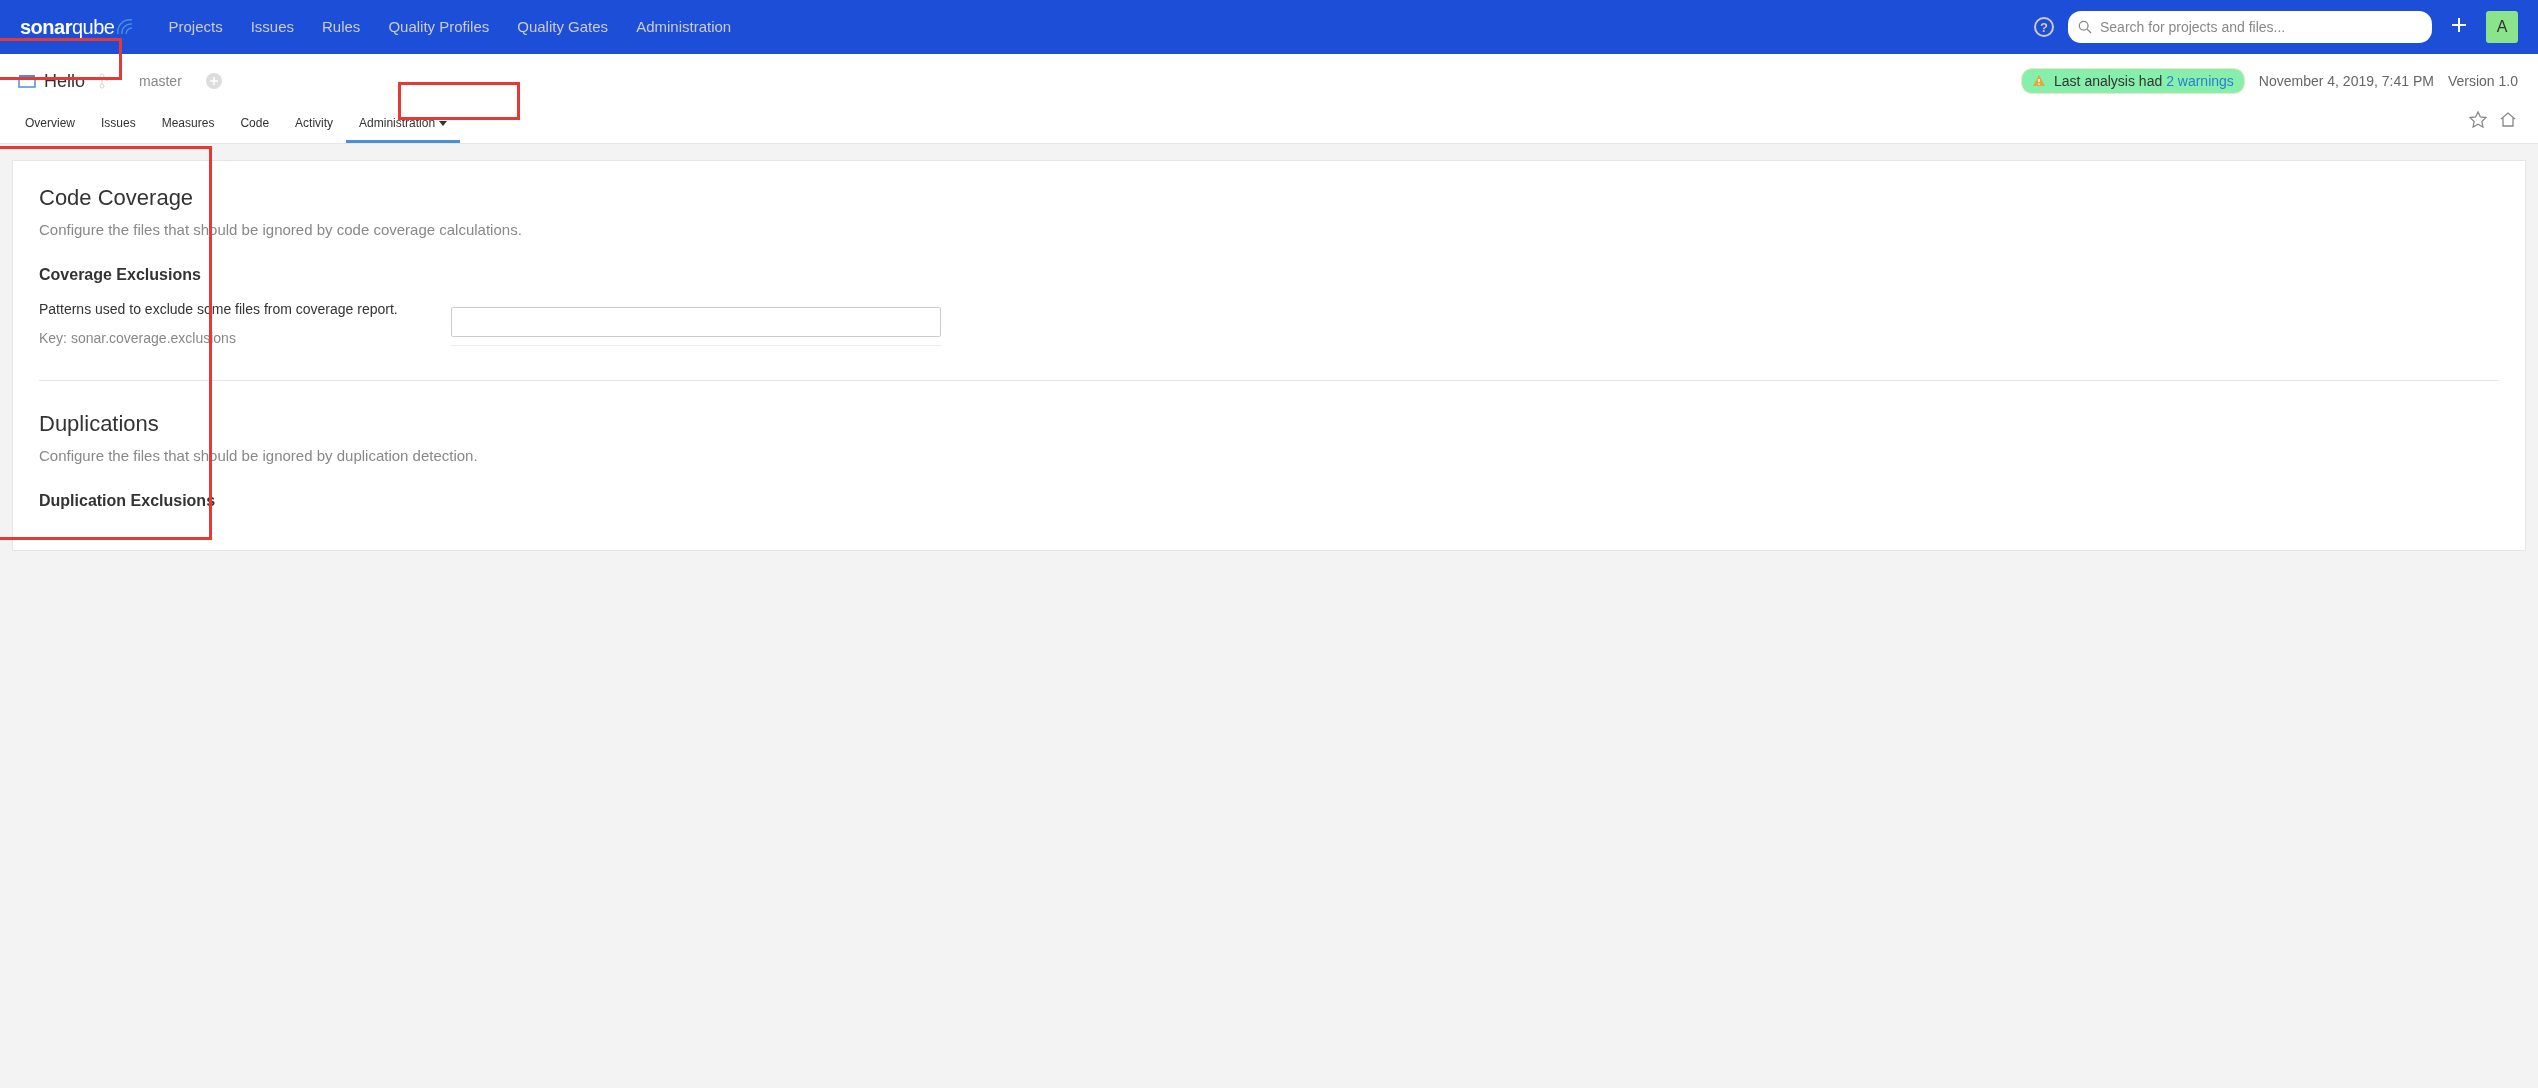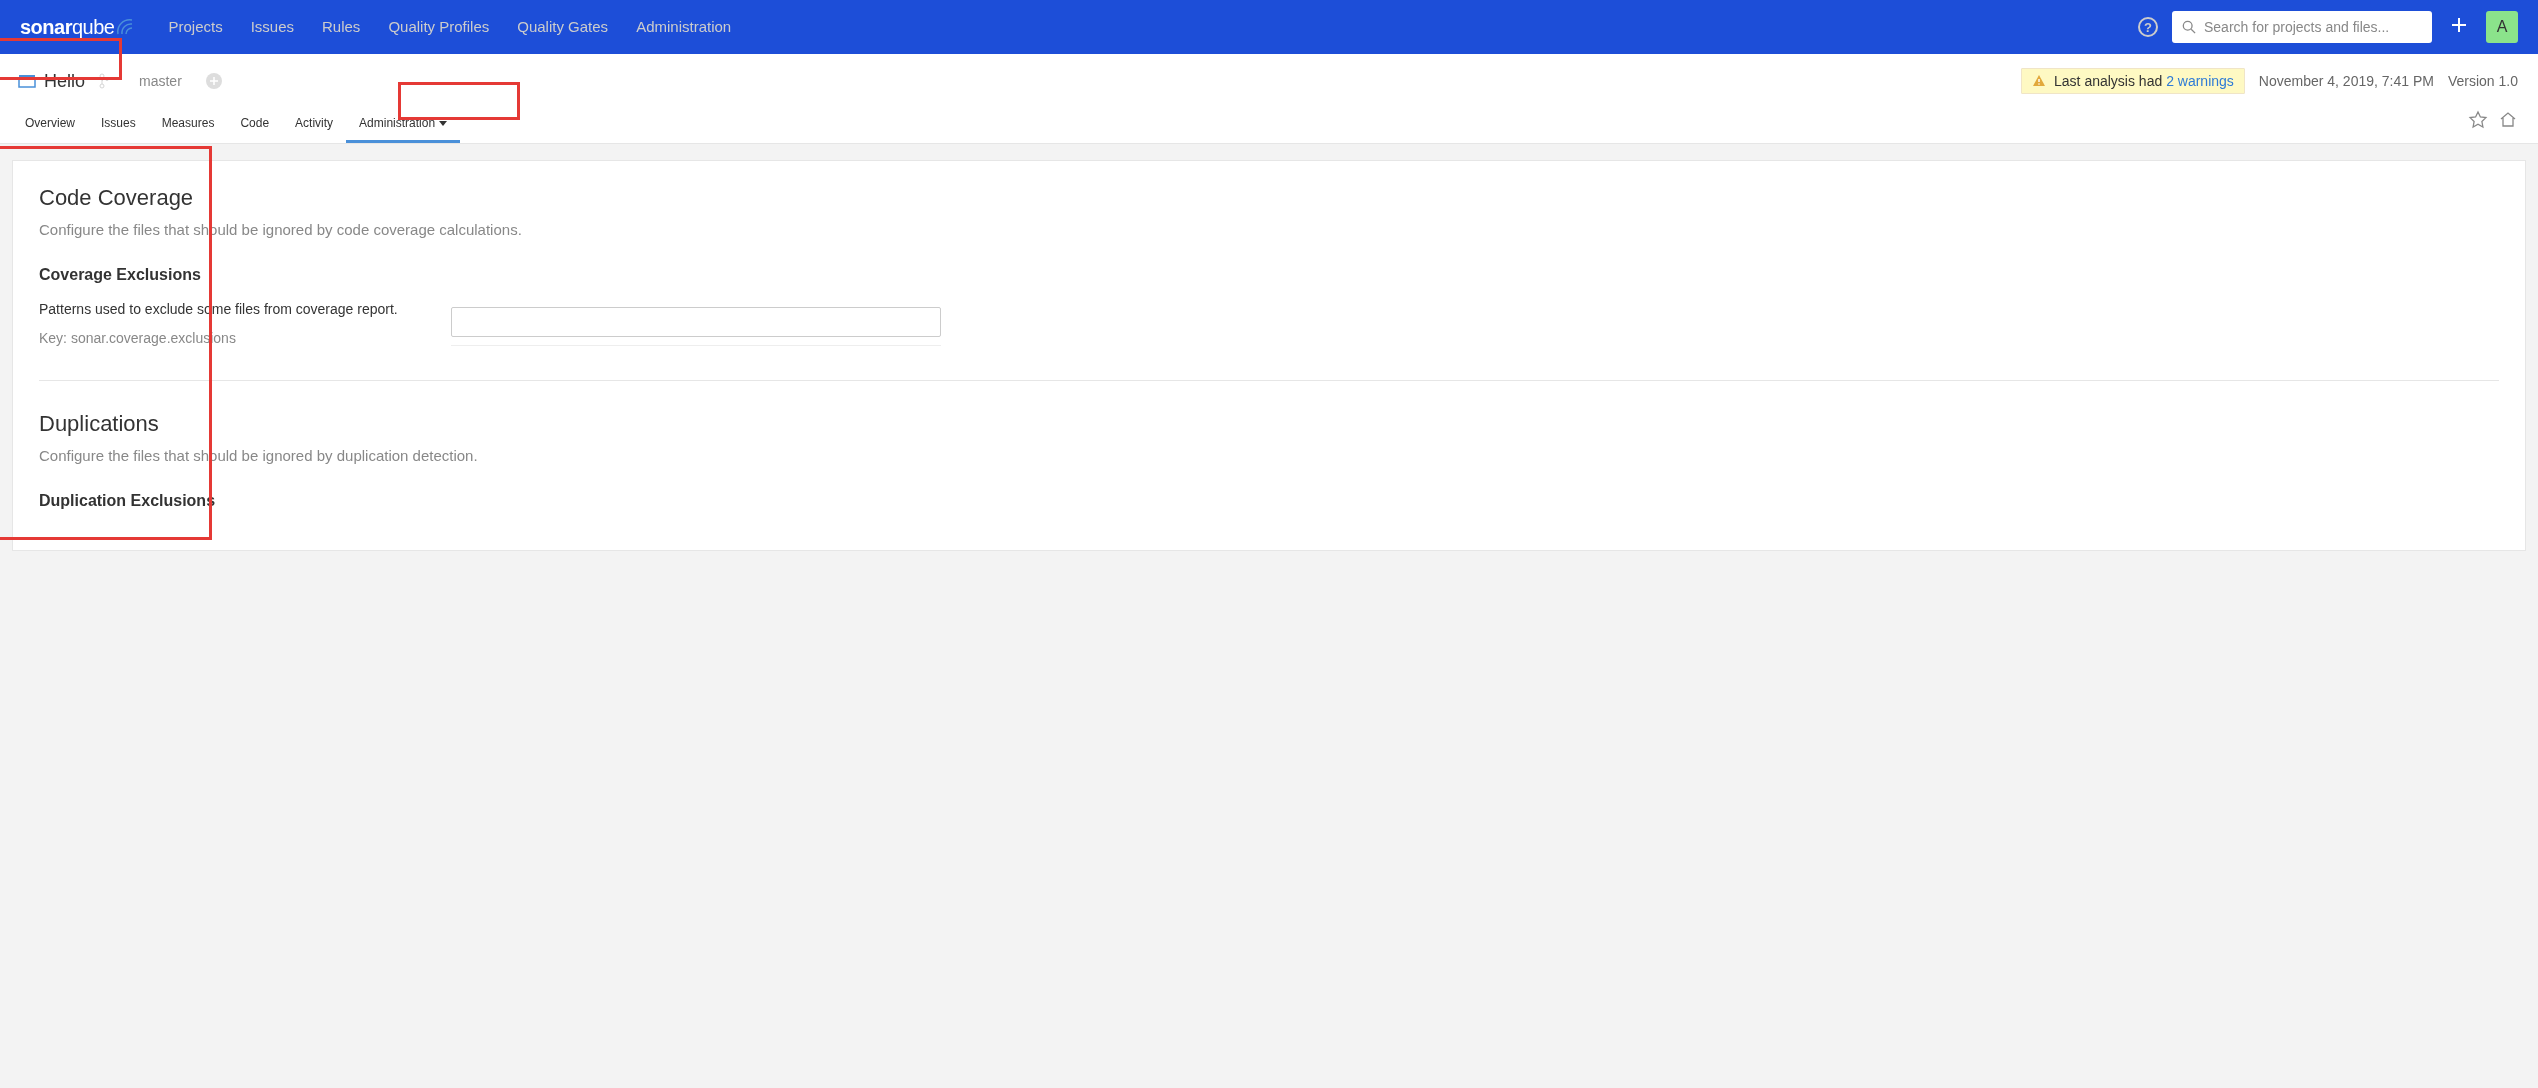--- a/index.html
+++ b/index.html
@@ -9,37 +9,37 @@
 .topbar { background:#1d4ed8; height:54px; display:flex; align-items:center; padding:0 20px 0 10px; color:#ccc; }
 .logo { display:flex; align-items:center; padding:0 10px; margin-right:10px; }
 .logo-text { color:#fff; font-size:20px; font-weight:400; letter-spacing:-0.5px; }
 .logo-text .bold { font-weight:700; }
 .logo-arc { width:18px; height:18px; margin-left:2px; }
 .topnav { display:flex; gap:0; }
 .topnav-item { color:#ccc; padding:0 14px; font-size:15px; line-height:54px; cursor:pointer; }
 .topbar-right { margin-left:auto; display:flex; align-items:center; gap:14px; }
 .help-icon { width:20px; height:20px; border-radius:50%; border:2px solid #ccc; display:flex; align-items:center; justify-content:center; color:#ccc; font-weight:bold; font-size:13px; cursor:pointer; }
 .search-wrap { position:relative; }
-.search-input { width:260px; height:32px; border:none; border-radius:3px; padding:0 10px 0 32px; font-size:14px; background:#fff; }
+.search-input { width:364px; height:32px; border:none; border-radius:13px; padding:0 10px 0 32px; font-size:14px; background:#fff; }
 .search-input::placeholder { color:#888; }
 .search-icon { position:absolute; left:10px; top:50%; transform:translateY(-50%); color:#888; }
 .plus-btn { color:#fff; font-size:22px; font-weight:300; cursor:pointer; padding:0 4px; }
 .avatar { width:32px; height:32px; background:#8be38b; color:#333; display:flex; align-items:center; justify-content:center; font-size:16px; border-radius:3px; cursor:pointer; }
 
 
 .projhead { background:#fff; border-bottom:1px solid #e6e6e6; padding:14px 20px 0 12px; }
 .projhead-row1 { display:flex; align-items:center;gap:16px; }
 .proj-badge { display:flex; align-items:center; gap:8px; padding:2px 6px; }
 .proj-icon { width:18px; height:14px; }
 .proj-name { font-size:18px; color:#333; }
 .branch-icon { width:10px; height:16px; margin-left:6px; opacity:0.5; }
 .branch-name { color:#888; font-size:14px; margin-left:8px; }
 .add-branch { width:16px; height:16px; border-radius:50%; background:#ddd; color:#fff; display:flex; align-items:center; justify-content:center; font-size:12px; margin-left:8px; cursor:pointer; }
 .projhead-right { margin-left:auto; display:flex; align-items:center; gap:14px; font-size:14px; }
-.warning-pill { background:#fef9c3; border:1px solid #f0e5c7; border-radius:1px; padding:4px 10px; display:flex; align-items:center; gap:8px; }
+.warning-pill { background:#86efac; border:1px solid #f0e5c7; border-radius:11px; padding:4px 10px; display:flex; align-items:center; gap:8px; }
 .warn-tri { color:#e2a93b; }
 .warn-link { color:#2e7bd6; cursor:pointer; }
 .meta-text { color:#666; }
 
 
 .projtabs { display:flex; gap:0; margin-top:12px; align-items:center; }
 .projtab { padding:10px 13px; font-size:12px; color:#333; cursor:pointer; border-bottom:3px solid transparent; display:flex; align-items:center; gap:4px; }
 .projtab.active { border-bottom-color:#4a90d9; }
 .caret-down { width:0; height:0; border-left:4px solid transparent; border-right:4px solid transparent; border-top:5px solid #333; }
 .projtabs-right { margin-left:auto; display:flex; gap:10px; padding-bottom:10px; }

